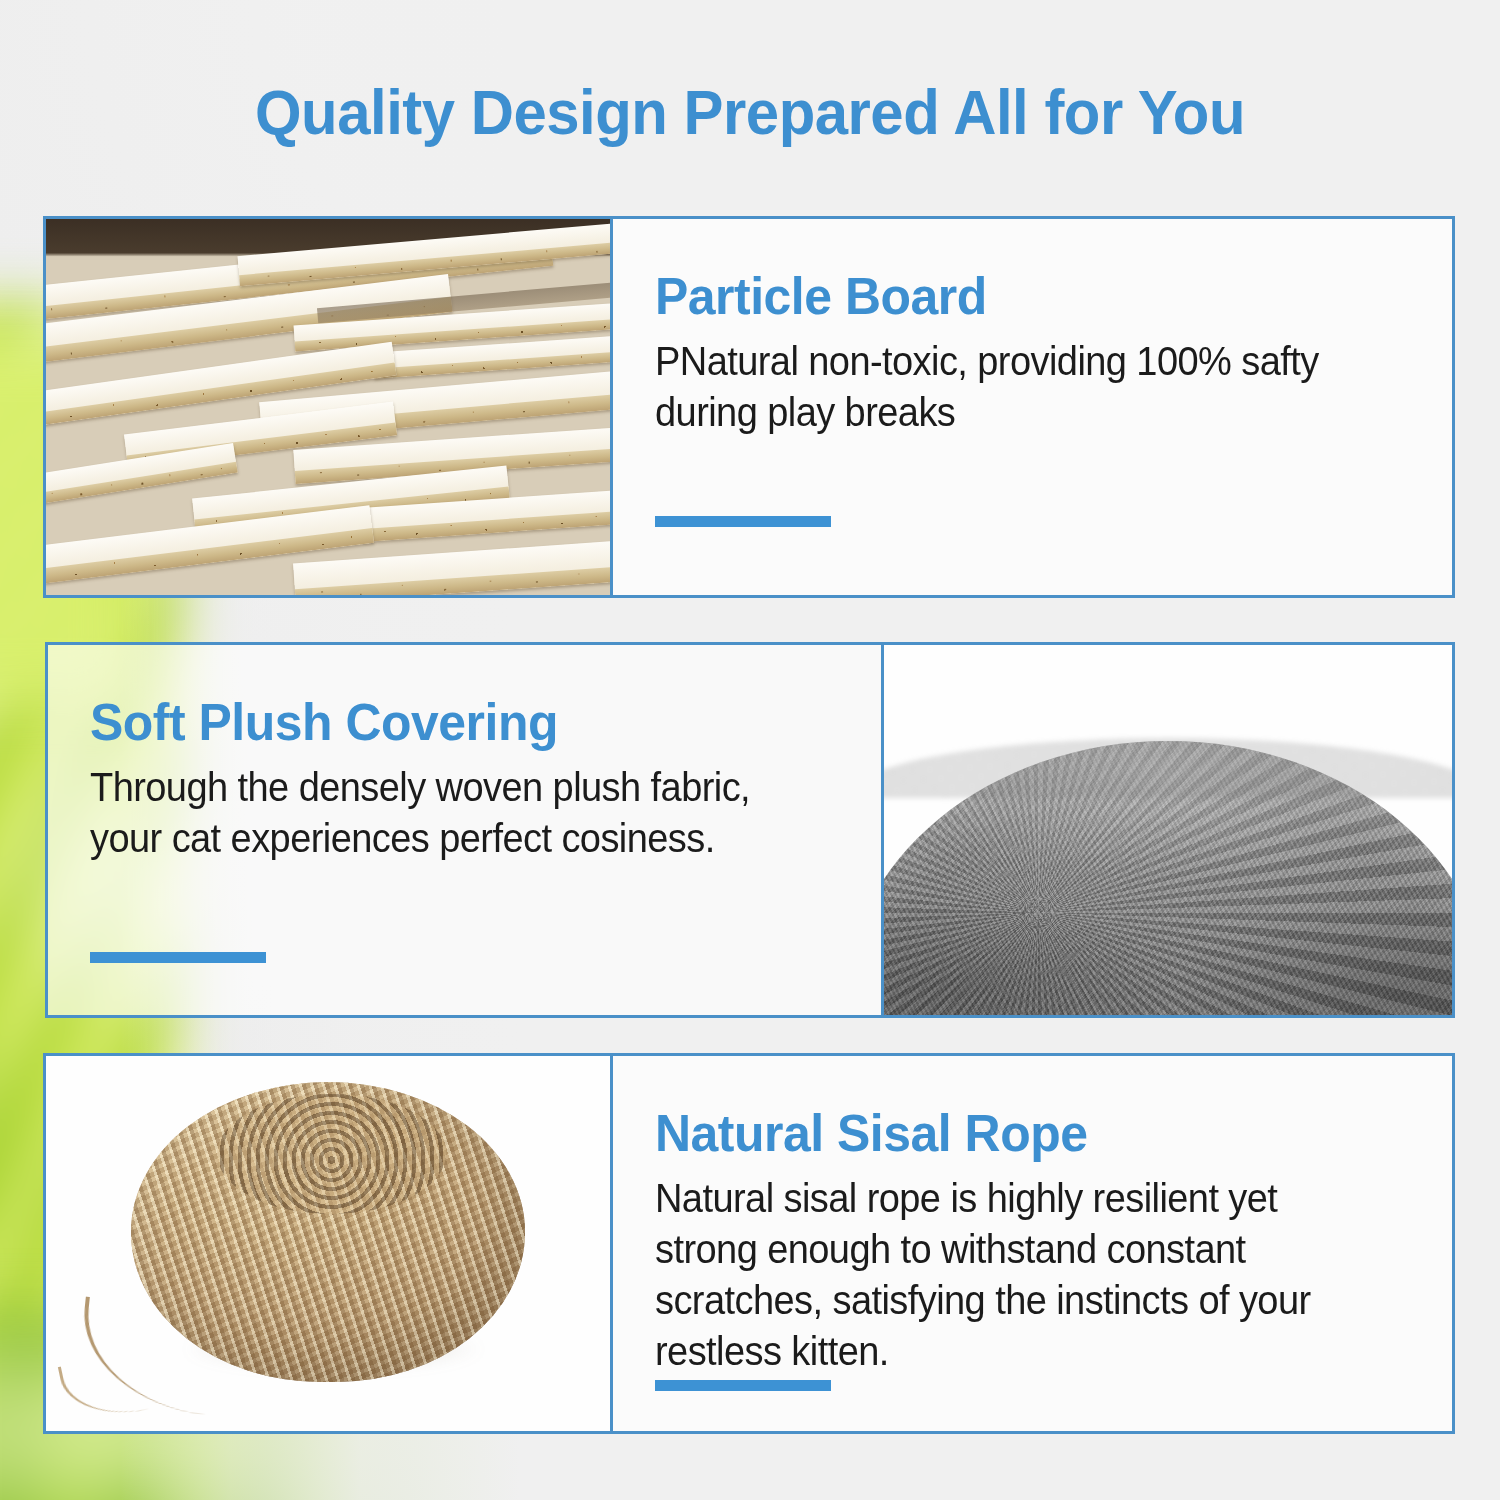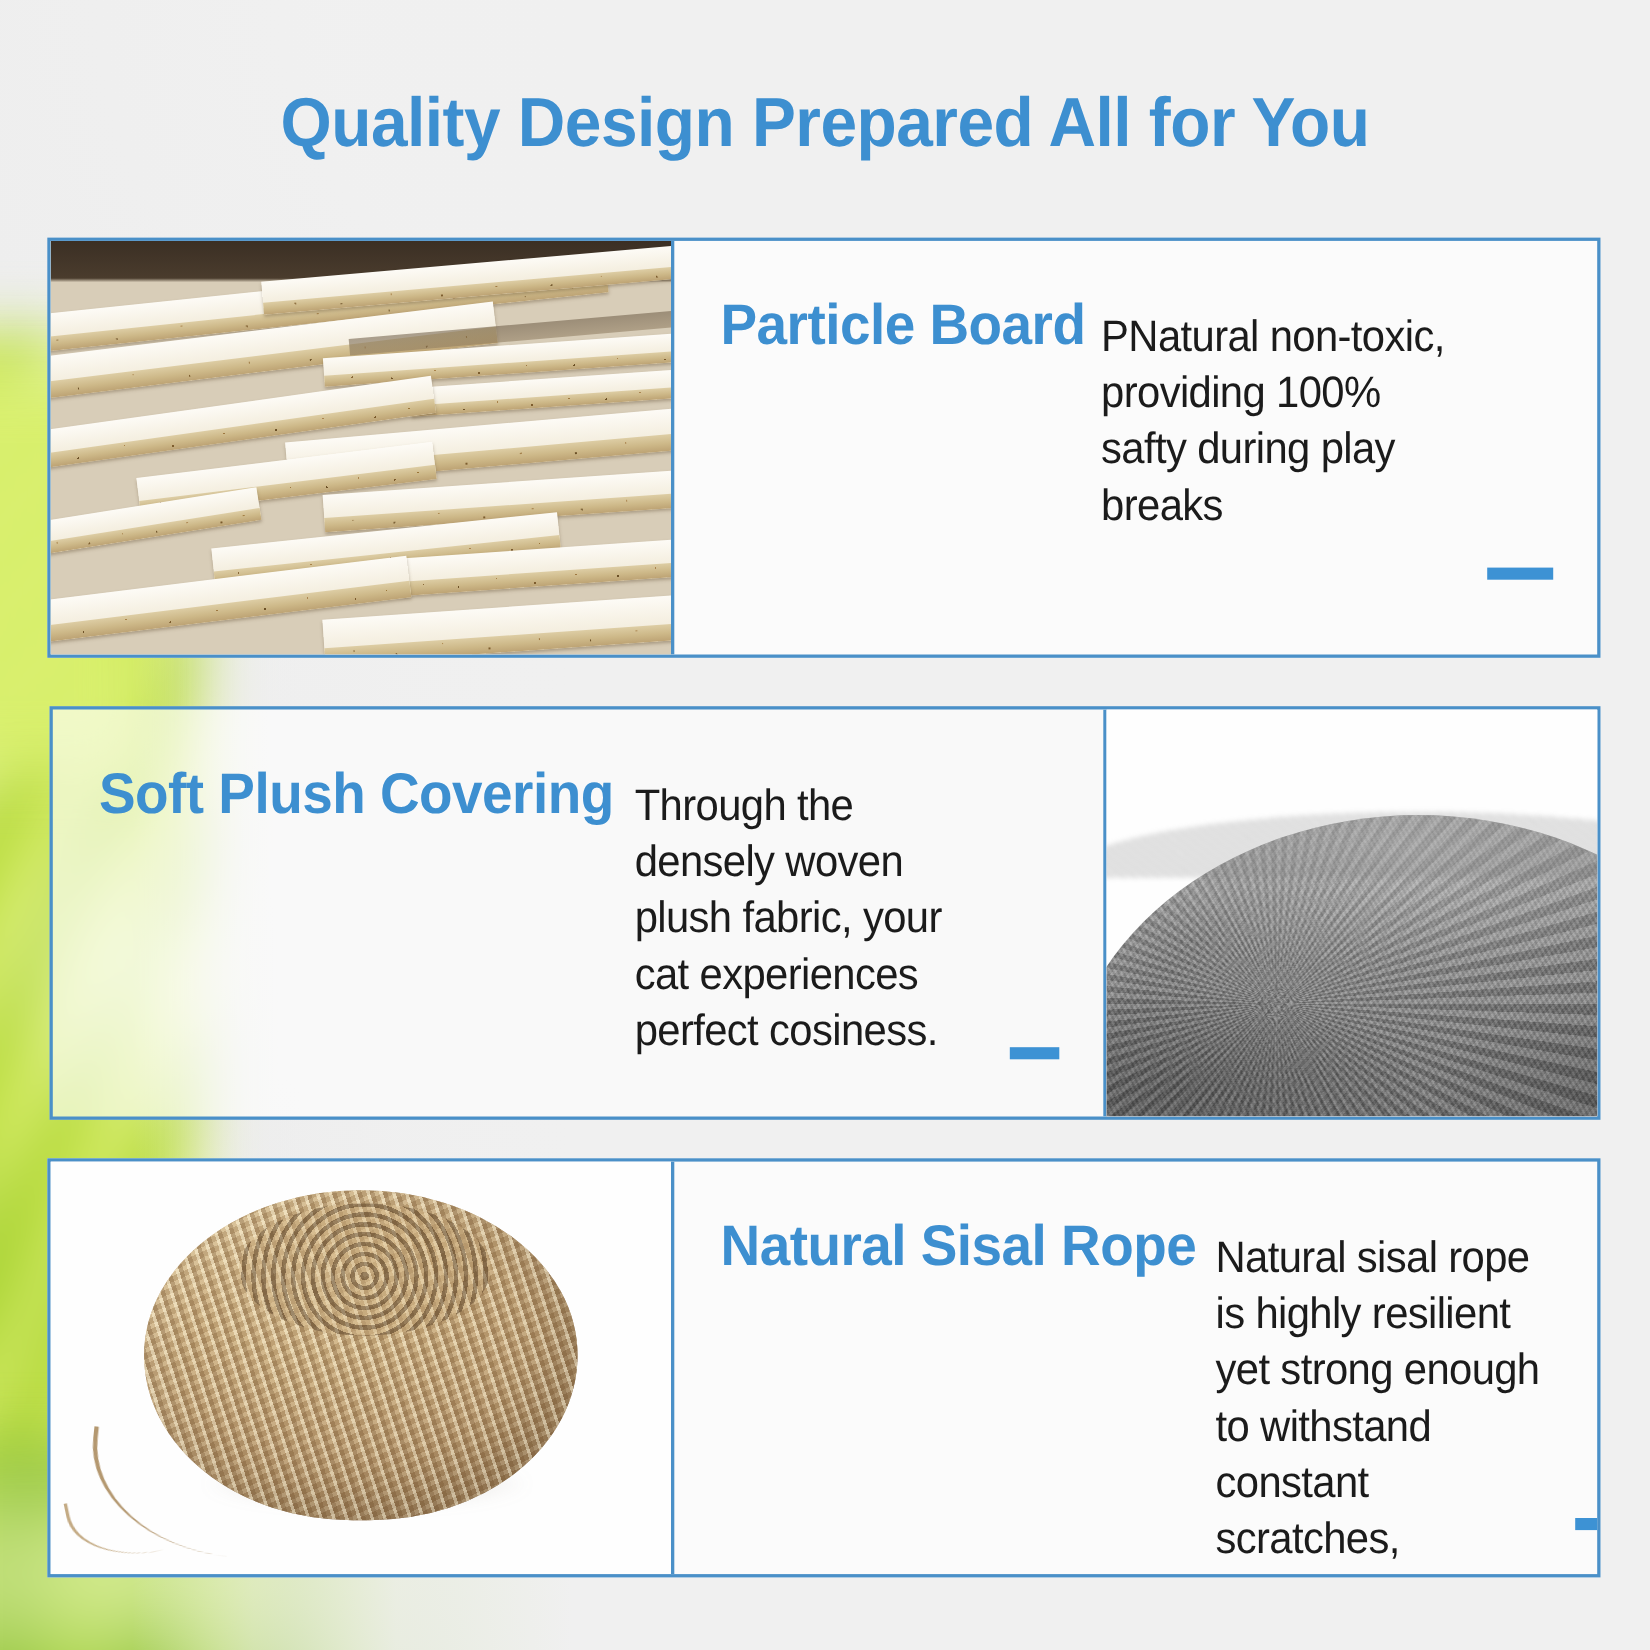--- a/index.html
+++ b/index.html
@@ -98,21 +98,21 @@
   #card-plush{          left:45px; top:642px;  width:1410px; height:376px; }
   #card-sisal{          left:43px; top:1053px; width:1412px; height:381px; }
 
   #card-particle-board, #card-sisal{ background:#fbfbfb; }
   #card-plush{ background:rgba(255,255,255,.62); }
 
   .media{ position:relative; flex:0 0 auto; overflow:hidden; }
   .panel{
     position:relative; flex:1 1 auto;
     padding:50px 40px 0 42px;
-    display:flex; flex-direction:row;
+    display:flex; flex-direction:column;
   }
 
   
   .divider-v{
     flex:0 0 3px;
     background:#4a90c8;
   }
 
   .card-heading{
     font-size:52px;

